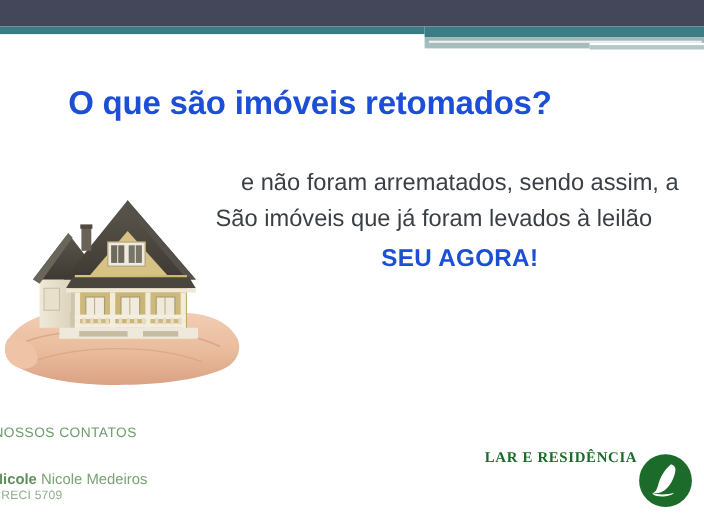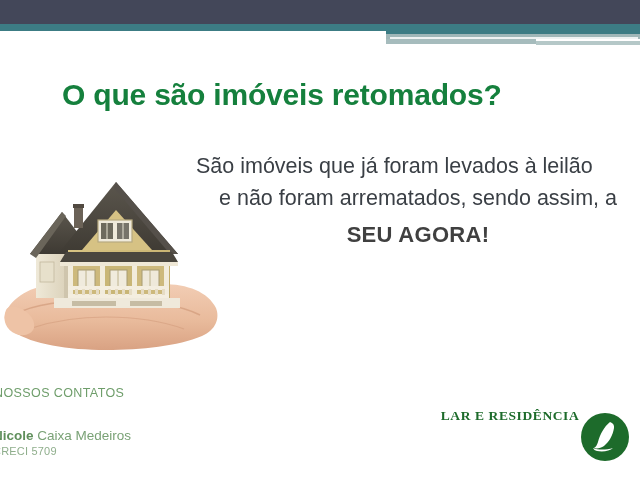--- a/index.html
+++ b/index.html
@@ -75,21 +75,21 @@
     background: #b5c8c8;
   }
 
   
   .title {
     position: absolute;
     left: 62px;
     top: 78px;
     font-size: 30px;
     font-weight: bold;
-    color: #15803d;
+    color: #1d4ed8;
     letter-spacing: -0.2px;
     white-space: nowrap;
   }
 
   
   .body-text {
     position: absolute;
     left: 196px;
     top: 150px;
     width: 470px;
@@ -101,21 +101,21 @@
   .body-text .line {
     display: block;
     text-align: center;
     width: 444px;
   }
   .body-text .line.l1 { text-align: left; }
   .highlight-red {
     display: block;
     width: 444px;
     text-align: center;
-    color: #404040;
+    color: #1d4ed8;
     font-weight: bold;
     font-size: 22px;
     margin-top: 5px;
     letter-spacing: 0.3px;
   }
 
   
   .house-photo {
     position: absolute;
     left: 2px;
@@ -293,27 +293,27 @@
           <rect x="70" y="143" width="44" height="5"></rect>
           <rect x="128" y="143" width="32" height="5"></rect>
         </g>
 
         <rect x="38" y="104" width="14" height="20" fill="#e7e0cb" stroke="#c3b89d" stroke-width="0.8"></rect>
       </g>
     </svg>
   </div>
 
   <div class="body-text">
+    <span class="line">e não foram arrematados, sendo assim, a</span>
     <span class="line l1">São imóveis que já foram levados à leilão</span>
-    <span class="line">e não foram arrematados, sendo assim, a</span>
     <span class="highlight-red">SEU AGORA!</span>
   </div>
 
   <div class="contacts-heading">NOSSOS CONTATOS</div>
-  <div class="contact-name"><b>Nicole</b><span> Caixa Medeiros</span></div>
+  <div class="contact-name"><b>Nicole</b><span> Nicole Medeiros</span></div>
   <div class="contact-creci">CRECI 5709</div>
 
   <div class="brand">
     <span class="l1">LAR E RESIDÊNCIA</span>
   </div>
 
   <div class="logo-circle">
     <svg width="50" height="50" viewBox="0 0 50 50" xmlns="http://www.w3.org/2000/svg">
       <circle cx="25" cy="25" r="24" fill="#1d6b2b"></circle>
       <path d="M30 10 C24 15 20 22 18 30 C17 33 16 35 14 36

